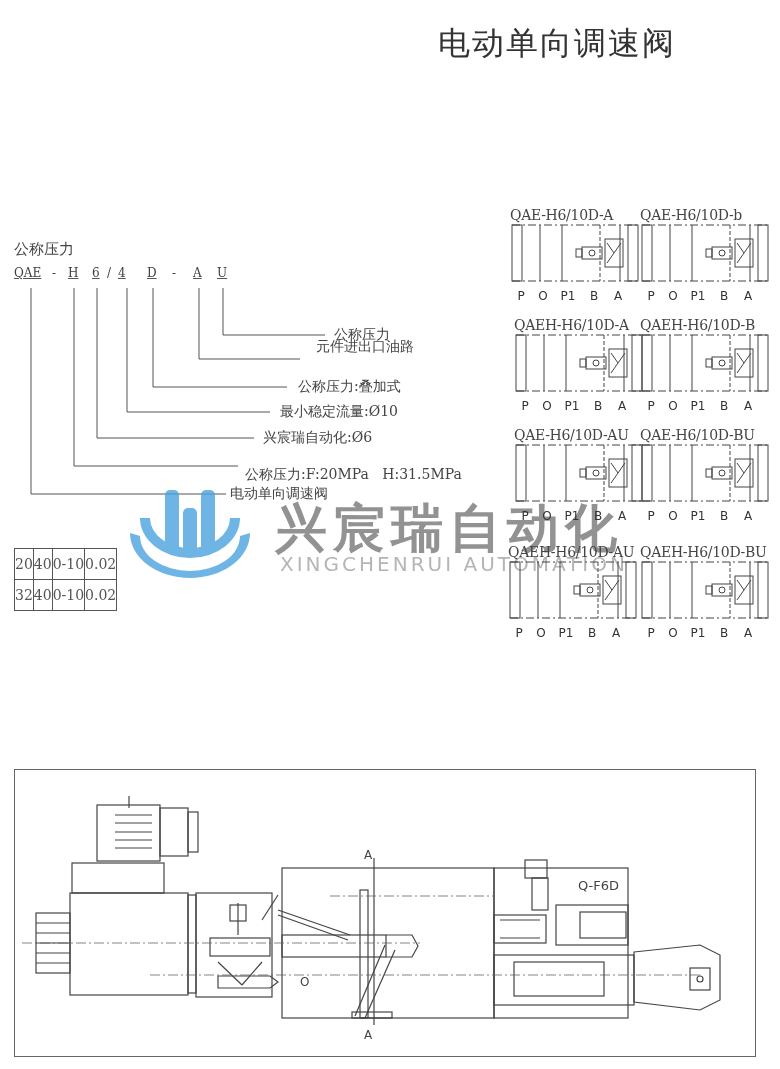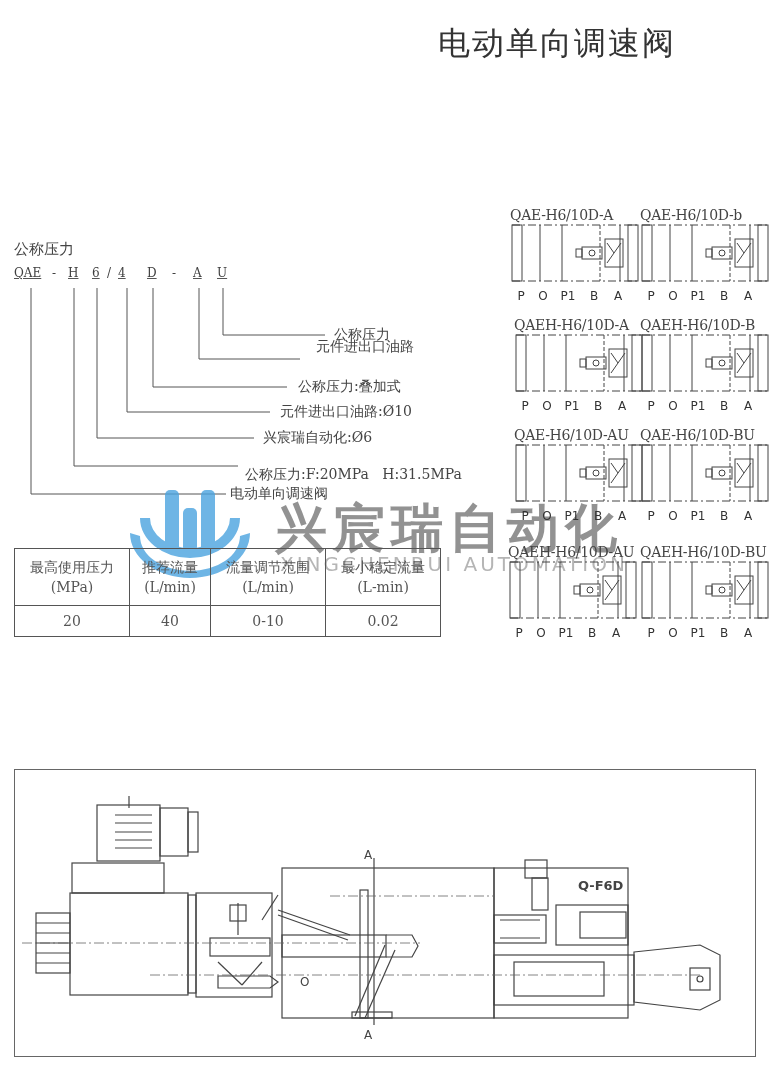--- a/index.html
+++ b/index.html
@@ -24,21 +24,21 @@
   .sch-title { font-size: 14px; color: #444; white-space: nowrap; letter-spacing: -0.3px; }
   .ports { display: flex; font-family: "DejaVu Sans", "Liberation Sans", sans-serif; font-size: 12px; color: #333; }
   .watermark { position: absolute; left: 120px; top: 488px; pointer-events: none; }
   .wm-text { position: absolute; left: 275px; top: 494px; font-family: "DejaVu Sans", sans-serif;
              font-size: 52px; font-weight: bold; color: rgba(110,110,110,0.75); letter-spacing: 6px; }
   .wm-sub { position: absolute; left: 280px; top: 552px; font-family: "DejaVu Sans", sans-serif;
             font-size: 20px; color: rgba(120,120,120,0.55); letter-spacing: 3px; }
   .drawing { position: absolute; left: 14px; top: 769px; width: 740px; height: 286px;
              border: 1px solid #666; }
   .q-label { position: absolute; left: 578px; top: 878px; font-family: "DejaVu Sans", sans-serif;
-             font-size: 13px; color: #444; font-weight: bold; }
+             font-size: 13px; color: #444; }
   .sec-label { position: absolute; font-family: "DejaVu Sans", sans-serif; font-size: 12px; color: #444; }
 </style>
 </head>
 <body>
 
 <div class="abs title">电动单向调速阀</div>
 
 <div class="abs model-label">公称压力</div>
 
 <div>
@@ -62,59 +62,47 @@
     <polyline points="127,288 127,412 270,412"></polyline>
     <polyline points="97,288 97,438 254,438"></polyline>
     <polyline points="74,288 74,466 238,466"></polyline>
     <polyline points="31,288 31,494 226,494"></polyline>
   </g>
 </svg>
 
 <div class="legend" style="left:334px; top:326px">公称压力</div>
 <div class="legend" style="left:316px; top:338px">元件进出口油路</div>
 <div class="legend" style="left:298px; top:378px">公称压力:叠加式</div>
-<div class="legend" style="left:280px; top:403px">元件进出口油路:Ø10</div>
+<div class="legend" style="left:280px; top:403px">最小稳定流量:Ø10</div>
 <div class="legend" style="left:263px; top:429px">兴宸瑞自动化:Ø6</div>
 <div class="legend" style="left:245px; top:466px; white-space:pre">公称压力:F:20MPa   H:31.5MPa</div>
 <div class="legend" style="left:230px; top:485px">电动单向调速阀</div>
 
 <svg class="watermark" width="140" height="90" viewBox="0 0 140 90">
   <g fill="#4aa3df" opacity="0.8">
     <path d="M20 30 A50 40 0 0 0 120 30 L110 30 A40 30 0 0 1 30 30 Z"></path>
     <path d="M10 45 A60 45 0 0 0 130 45 L120 48 A50 35 0 0 1 20 48 Z"></path>
     <rect x="45" y="2" width="14" height="62" rx="5"></rect>
     <rect x="81" y="2" width="14" height="62" rx="5"></rect>
     <rect x="63" y="20" width="14" height="44" rx="5"></rect>
   </g>
 </svg>
 <div class="wm-text">兴宸瑞自动化</div>
 <div class="wm-sub">XINGCHENRUI AUTOMATION</div>
 
 <table class="spec">
   <tbody>
-      <tr class="hdr">
-    <td style="width:114px">
-      <div>最高使用压力</div>
-      <div>(MPa)</div>
-    </td>
-    <td style="width:80px">
-      <div>推荐流量</div>
-      <div>(L/min)</div>
-    </td>
-    <td style="width:114px">
-      <div>流量调节范围</div>
-      <div>(L/min)</div>
-    </td>
-    <td style="width:114px">
-      <div>最小稳定流量</div>
-      <div>(L-min)</div>
-    </td>
+  <tr class="row">
+    <td>20</td>
+    <td>40</td>
+    <td>0-10</td>
+    <td>0.02</td>
   </tr>
   <tr class="row">
-    <td>20</td>
+    <td>32</td>
     <td>40</td>
     <td>0-10</td>
     <td>0.02</td>
   </tr>
 </tbody>
   </table>
 
 <svg width="0" height="0" style="position:absolute">
   <defs>
     <g id="valve-sym">

